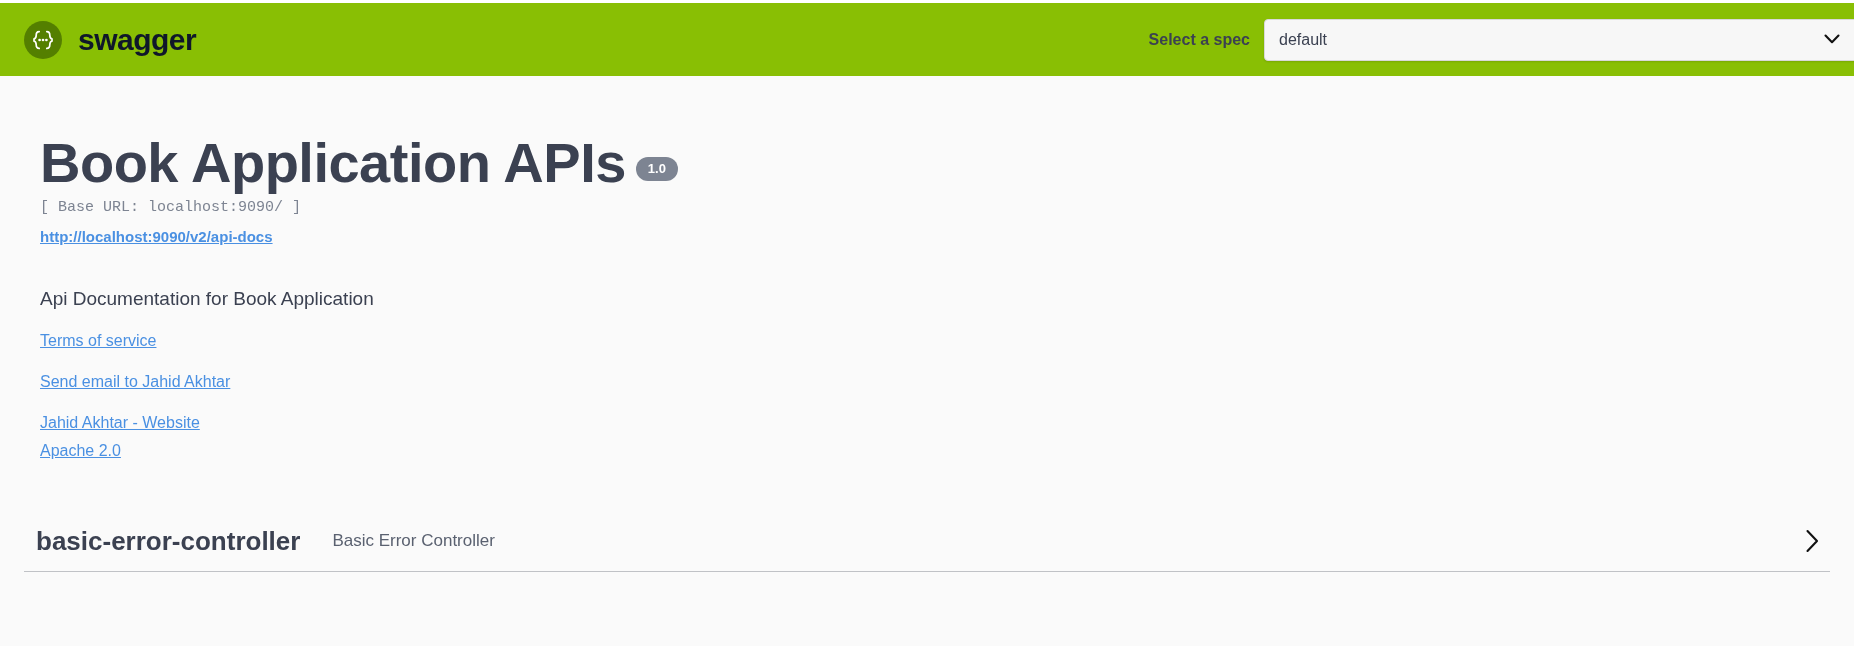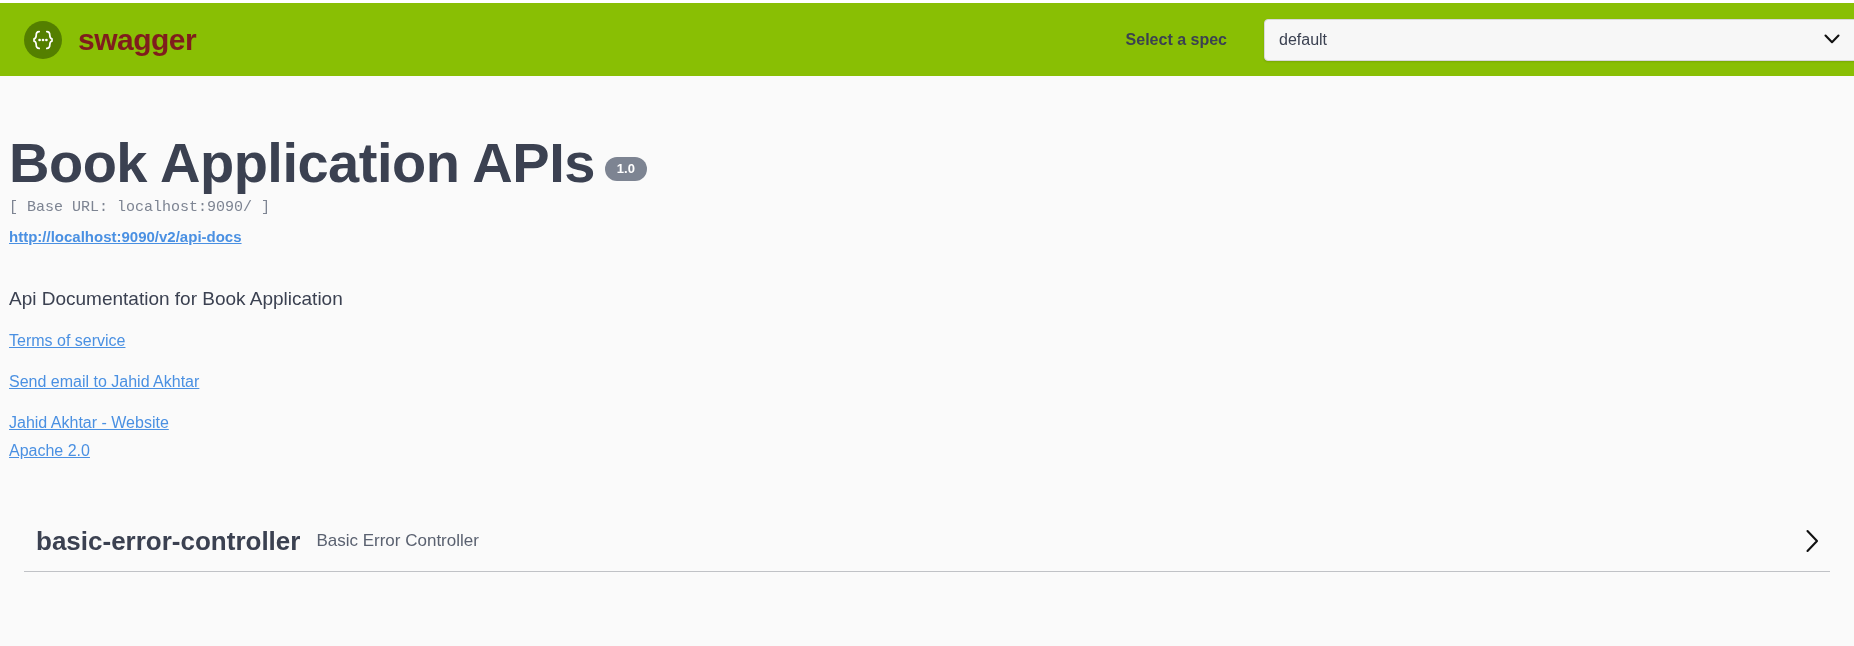--- a/index.html
+++ b/index.html
@@ -46,36 +46,35 @@
     height: 38px;
     border-radius: 50%;
     background: #547f00;
     display: flex;
     align-items: center;
     justify-content: center;
     flex: 0 0 auto;
   }
   .logo-mark svg { display: block; }
   .logo-text {
-    color: #7f1d1d;
+    color: #0f172a;
     font-size: 30px;
     font-weight: bold;
     letter-spacing: -0.5px;
     margin-left: 16px;
     line-height: 1;
   }
 
   .spec-selector {
     margin-left: auto;
     display: flex;
     align-items: center;
     flex: 1 1 auto;
     justify-content: flex-end;
     padding-left: 20px;
-    gap: 23px;
   }
   .spec-label {
     color: #3b4151;
     font-size: 16px;
     font-weight: bold;
     white-space: nowrap;
     margin-right: 14px;
   }
   .spec-select-wrap {
     position: relative;
@@ -102,21 +101,21 @@
     position: absolute;
     right: 44px;
     top: 50%;
     transform: translateY(-50%);
     pointer-events: none;
     display: block;
   }
 
   
   .wrapper {
-    padding: 0 9px;
+    padding: 0 40px;
     max-width: 1854px;
   }
 
   .info-block {
     padding-top: 58px;
   }
   .title-row {
     display: flex;
     align-items: flex-end;
     margin: 0 0 4px 0;
@@ -178,20 +177,21 @@
   .tag-section {
     margin-top: 48px;
     padding: 0 24px;
   }
   .tag-header {
     display: flex;
     align-items: center;
     cursor: pointer;
     padding: 12px 0 12px 12px;
     border-bottom: 1px solid rgba(59,65,81,0.3);
+    gap: 16px;
   }
   .tag-name {
     font-size: 26px;
     font-weight: bold;
     color: #3b4151;
     line-height: 1.2;
     margin: 0;
   }
   .tag-desc {
     font-size: 17px;

